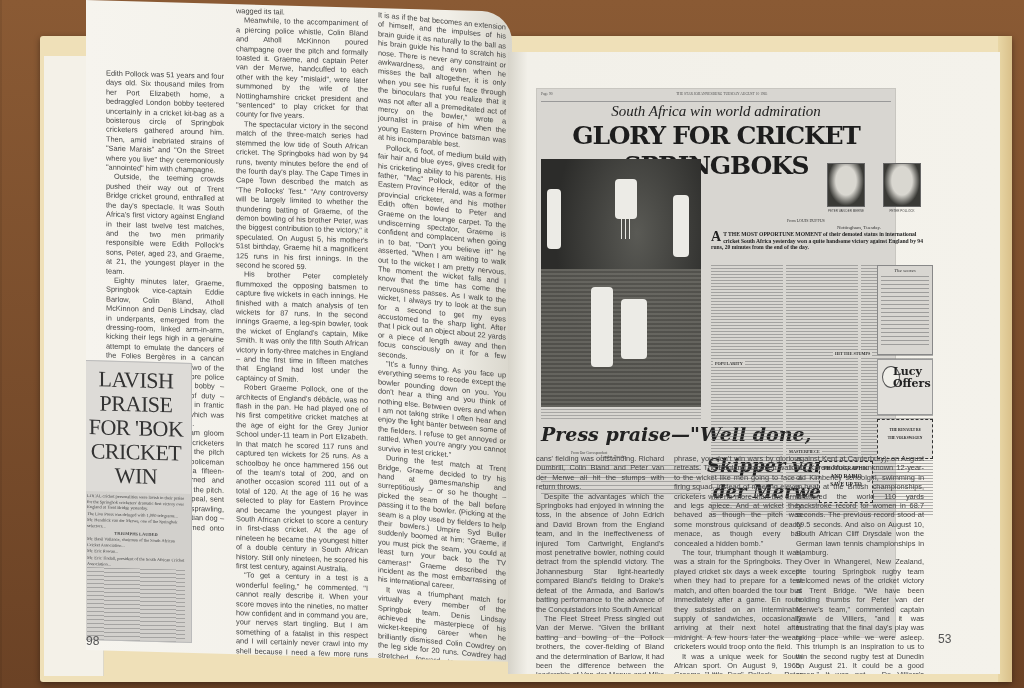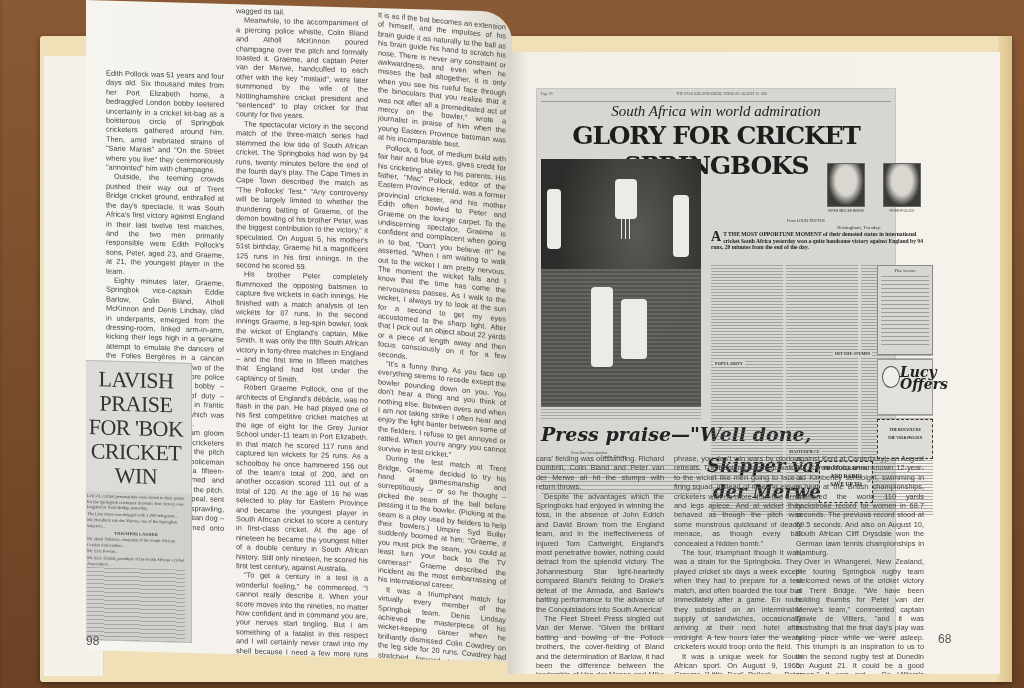--- a/index.html
+++ b/index.html
@@ -141,22 +141,22 @@
   }
   .lucy {
     position: absolute; left: 340px; top: 270px; width: 56px; height: 56px;
     background: #e2e0db; border: 1px solid #999;
   }
   .lucy .face {
     position: absolute; left: 4px; top: 6px; width: 18px; height: 22px;
     border-radius: 50%; background: #f0efe9; border: 1px solid #555;
   }
   .lucy .txt {
-    position: absolute; left: 22px; top: 6px; font-family: "DejaVu Serif", serif;
-    font-style: italic; font-weight: bold; font-size: 14px; line-height: 12px; color: #222;
+    position: absolute; left: 15px; top: 6px; font-family: "DejaVu Serif", serif;
+    font-weight: bold; font-size: 11px; line-height: 12px; color: #222;
   }
   .ad {
     position: absolute; border: 1px dashed #333; background: #dfddd8;
     font-family: "Liberation Serif", serif; font-weight: bold; text-align: center; color: #222;
   }
   .press-sub { position: absolute; left: 4px; top: 362px; width: 160px; font-size: 3.6px; line-height: 4.2px; color:#444; font-family:"Liberation Serif",serif; }
   .press-body {
     position: absolute; left: 4px; top: 376px; width: 160px; height: 30px;
     background: repeating-linear-gradient(180deg,#777 0 1px,transparent 1px 4px); opacity:.55;
   }
@@ -293,14 +293,14 @@
   <div class="col" style="left:166px; top:402px; width:128px;">
     <p class="first">phrase, you don't win wars by glorious retreats. The England batsmen walked to the wicket like men going to face a firing squad, instead of meeting eleven cricketers with no more than two arms and legs apiece. And at wicket they behaved as though the pitch was some monstrous quicksand of deadly menace, as though every ball concealed a hidden bomb."</p>
     <p>The tour, triumphant though it was, was a strain for the Springboks. They played cricket six days a week except when they had to prepare for a test match, and often boarded the tour bus immediately after a game. En route they subsisted on an interminable supply of sandwiches, occasionally arriving at their next hotel after midnight. A few hours later the weary cricketers would troop onto the field.</p>
     <p>It was a unique week for South African sport. On August 9, 1965, Graeme "Little Dog" Pollock – Peter was nicknamed "Big Dog" – had been acclaimed as the world's greatest batsman, with the potential to be the greatest ever. Ten days previously he had hit 203 not out</p>
   </div>
   <div class="col" style="left:288px; top:402px; width:128px;">
     <p class="first">against Kent at Canterbury); on August 10, Karen Muir, an unknown 12-year-old Kimberley schoolgirl, swimming in a heat at the British championships, shattered the world 110 yards backstroke record for women in 68.7 seconds. The previous record stood at 69.5 seconds. And also on August 10, South African Cliff Drysdale won the German lawn tennis championships in Hamburg.</p>
     <p>Over in Whangerei, New Zealand, the touring Springbok rugby team welcomed news of the cricket victory at Trent Bridge. "We have been holding thumbs for Peter van der Merwe's team," commented captain Dawie de Villiers, "and it was frustrating that the final day's play was taking place while we were asleep. This triumph is an inspiration to us to win the second rugby test at Dunedin on August 21. It could be a good omen." It was not – De Villiers's Springboks lost the Dunedin test 13–0.</p>
 
   </div>
-  <div class="page-num" style="left:430px; top:580px;">68</div>
+  <div class="page-num" style="left:430px; top:580px;">53</div>
 </div>
 
 </body></html>

